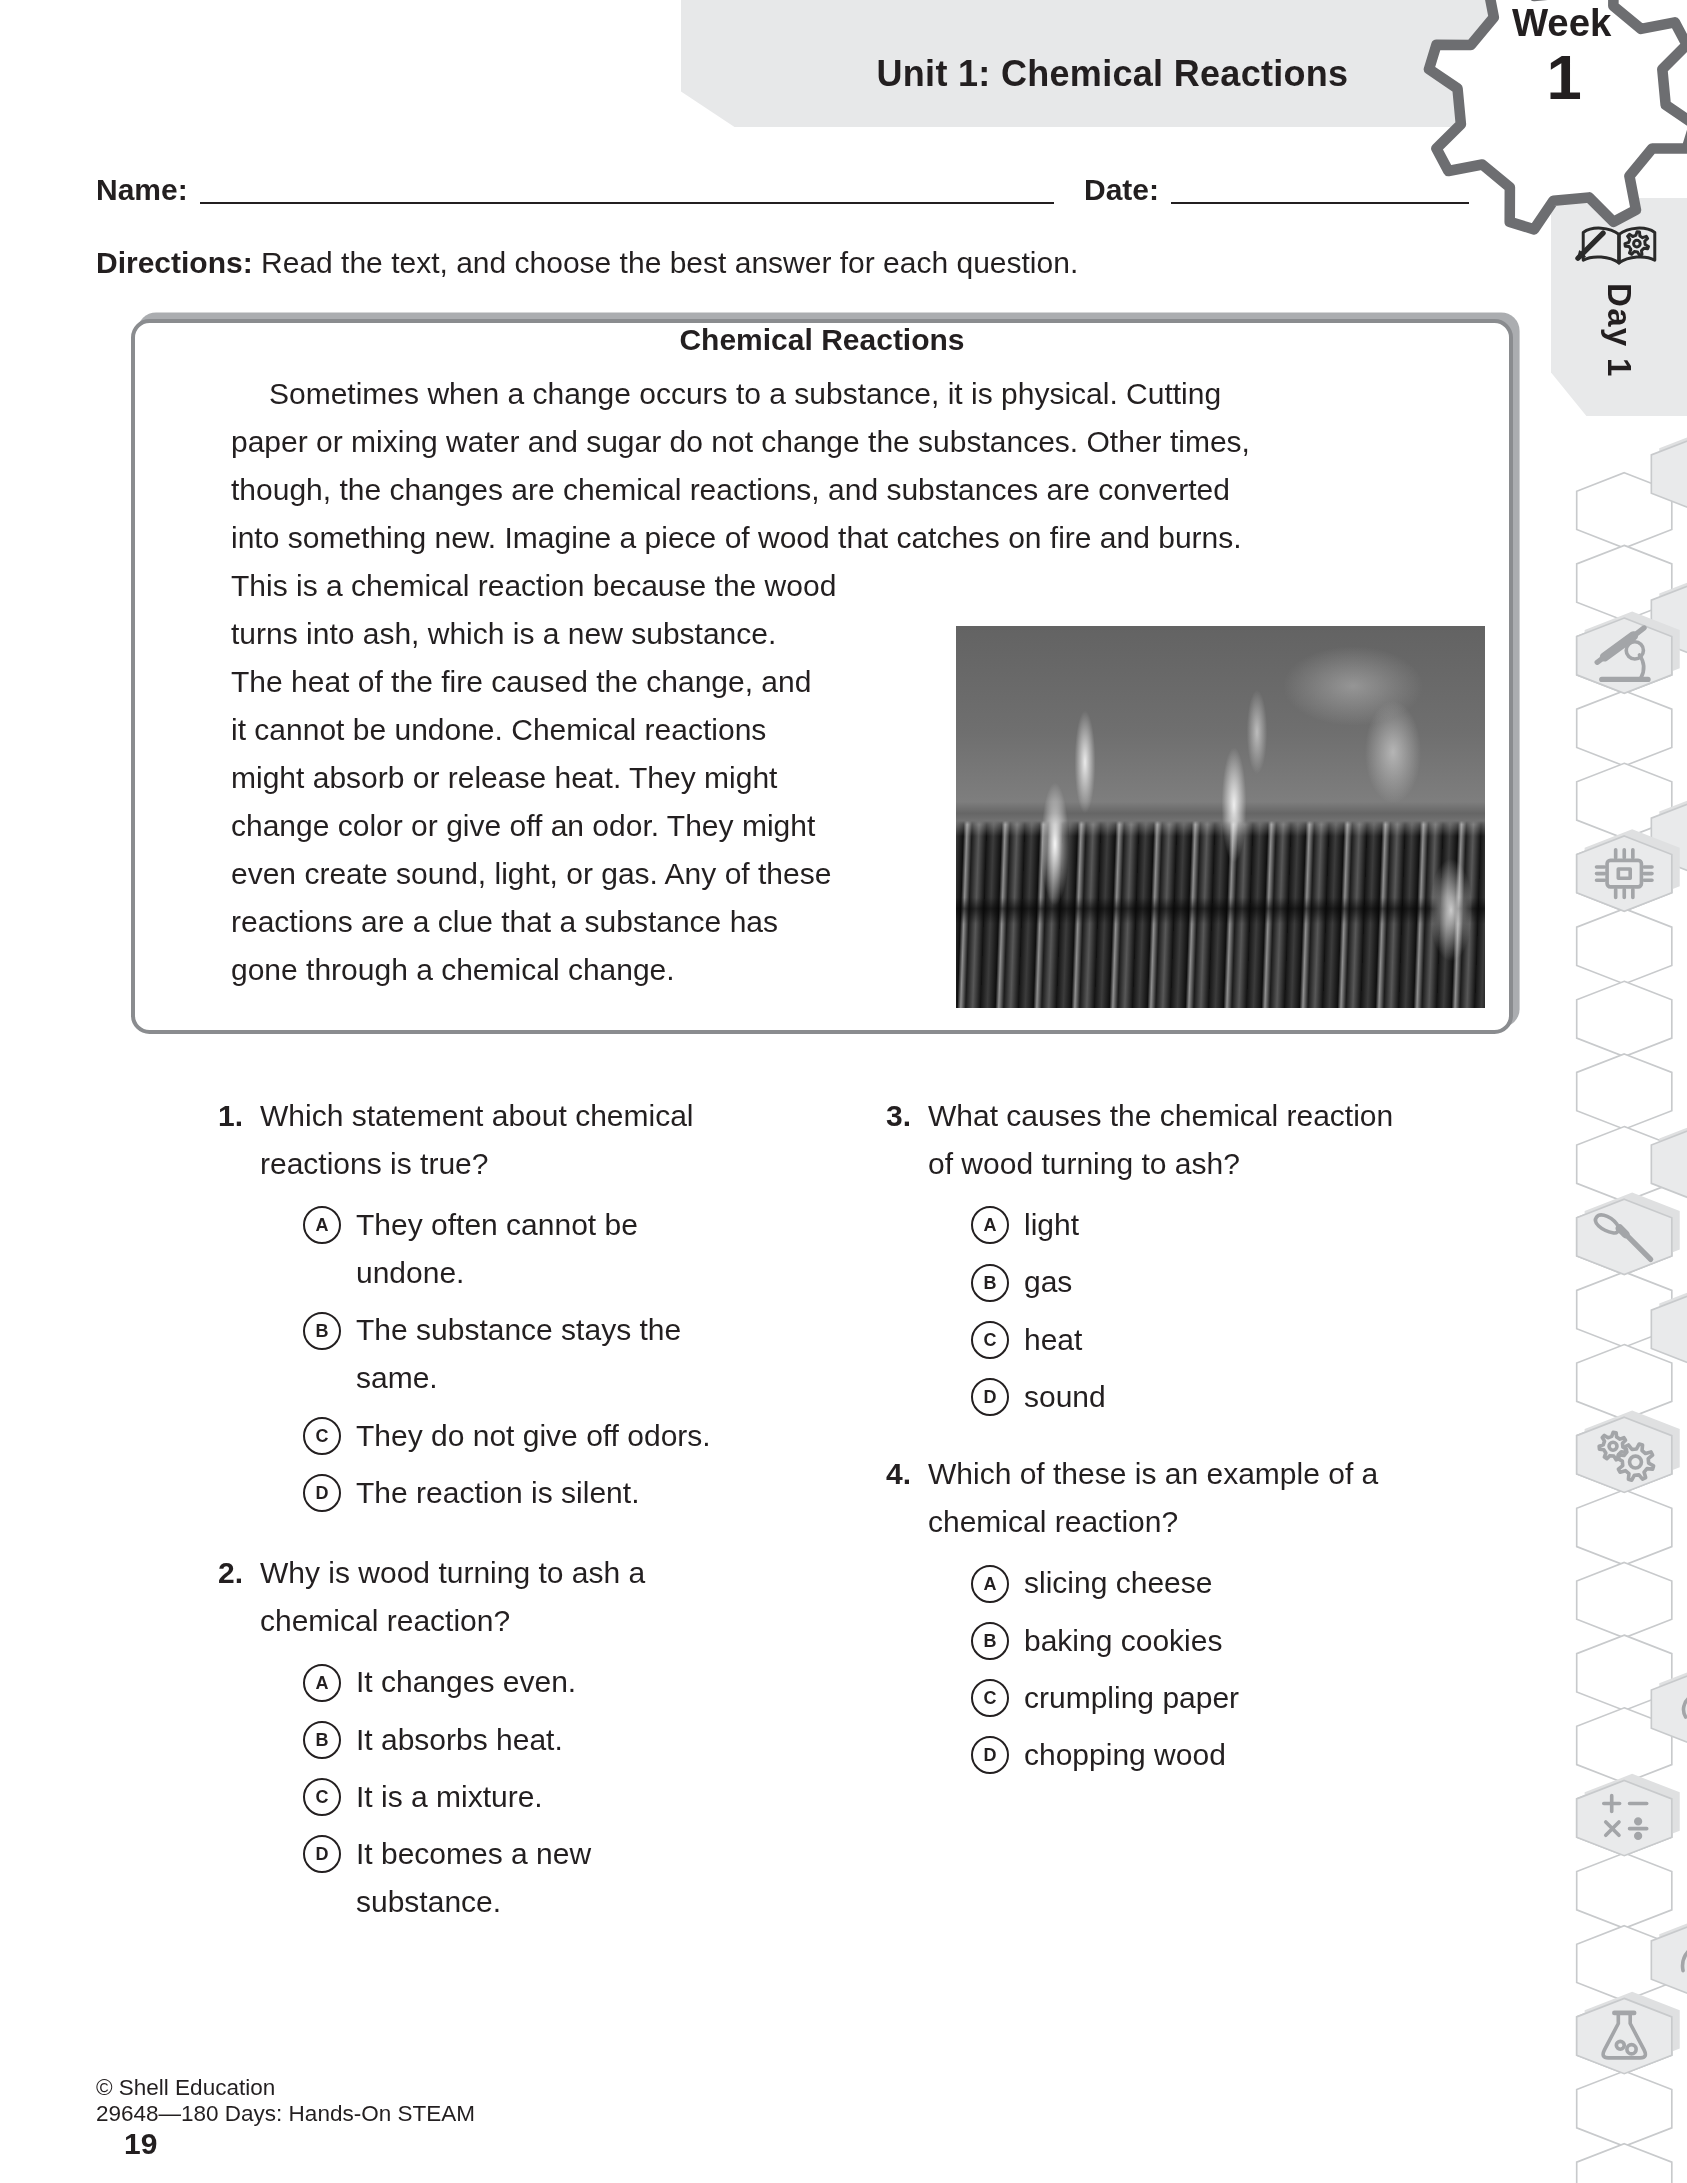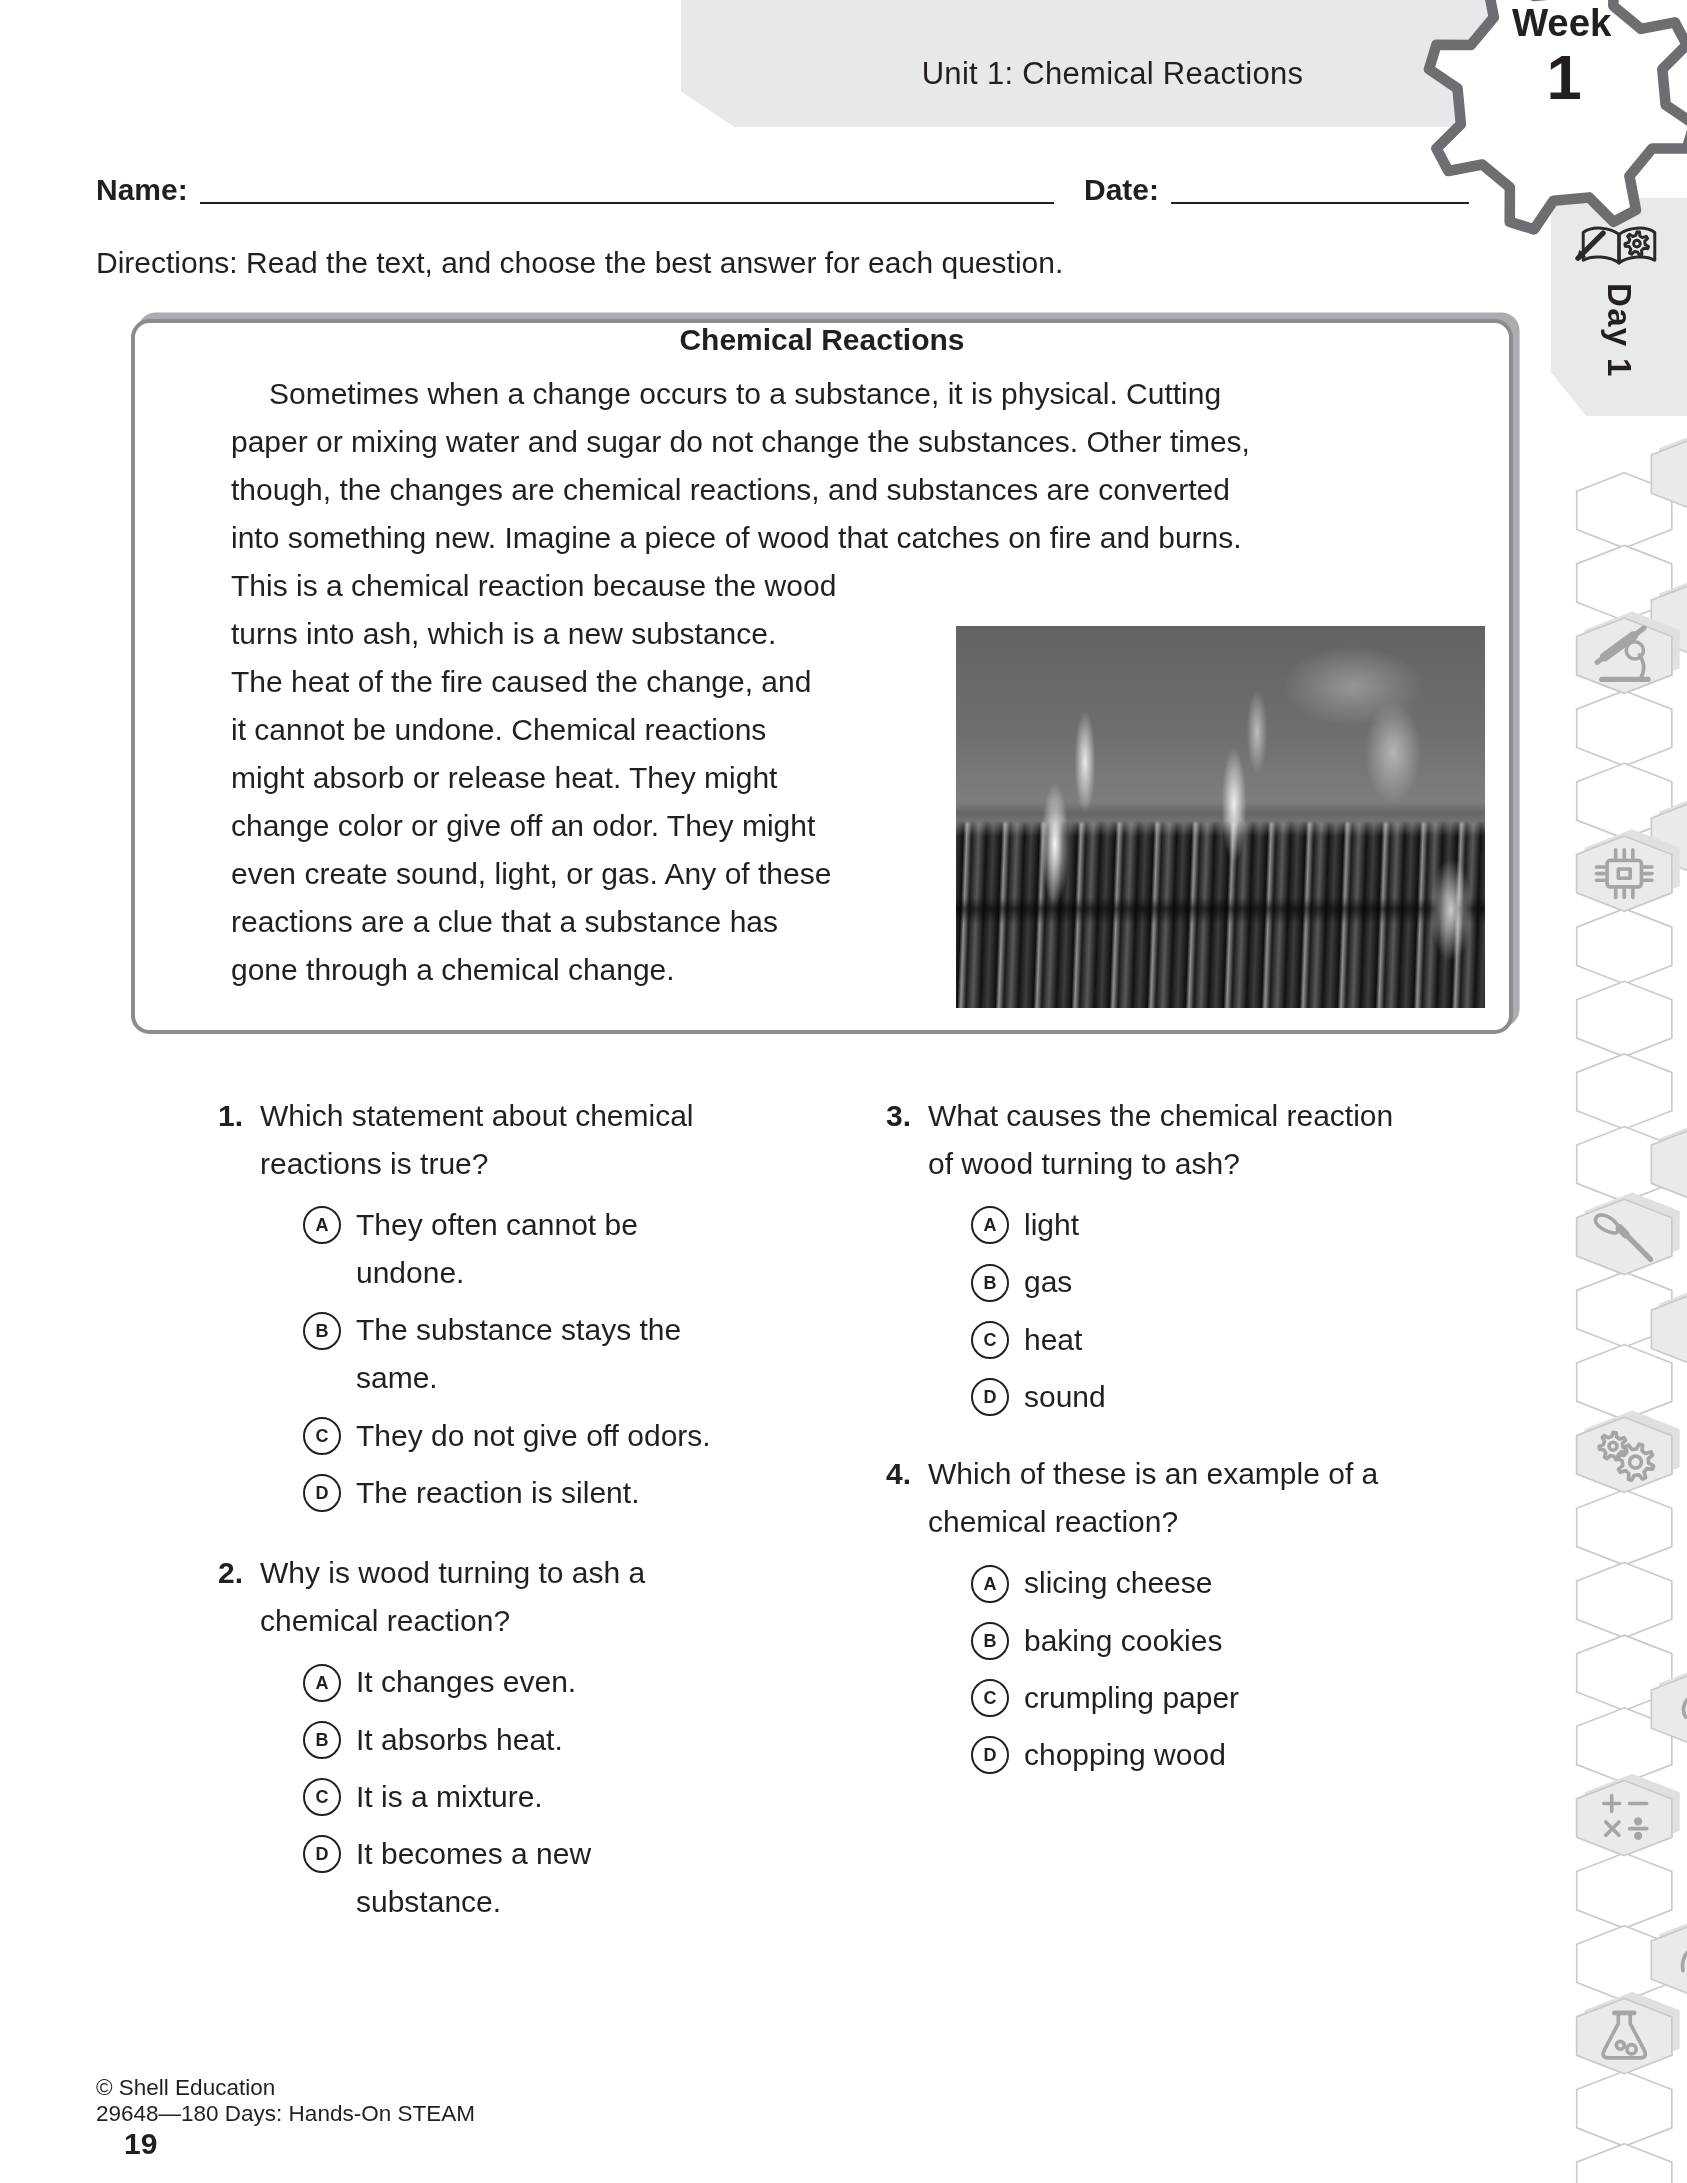--- a/index.html
+++ b/index.html
@@ -2,39 +2,39 @@
 <html style="font-size:10.6px"><head>
 <meta charset="utf-8">
 <style>
   html,body{margin:0;padding:0;background:#fff;}
   .page{position:relative;width:1687px;height:2183px;background:#fff;overflow:hidden;
         font-family:"Liberation Sans",sans-serif;color:#231f20;}
   
   .banner{position:absolute;left:681px;top:0;width:863px;height:127px;background:#e7e8e9;
           clip-path:polygon(0 0,100% 0,100% 100%,6.2% 100%,0 72%);
           display:flex;align-items:center;justify-content:center;}
-  .banner .title{font-size:31px;font-weight:normal;padding-top:20px;letter-spacing:0.3px;}
+  .banner .title{font-size:36px;font-weight:bold;padding-top:20px;letter-spacing:0.3px;}
   .week-badge{position:absolute;left:1383px;top:-52px;width:344px;height:304px;z-index:3;}
   .week-badge path{fill:#ffffff;stroke:#6d6e71;stroke-width:16px;stroke-linejoin:round;}
   .week-badge text{fill:#231f20;font-weight:bold;font-family:"Liberation Sans",sans-serif;}
   
   .day-tab{position:absolute;right:0;top:198px;width:136px;height:218px;background:#e8e9ea;z-index:2;
            clip-path:polygon(0 0,100% 0,100% 100%,26% 100%,0 80%);
            display:flex;flex-direction:column;align-items:center;}
   .day-tab svg{margin-top:14.6px;}
   .day-tab .ink-stroke{fill:none;stroke:#2a2a2a;stroke-width:4.5px;stroke-linecap:round;stroke-linejoin:round;}
   .day-label{writing-mode:vertical-rl;font-size:33px;font-weight:bold;margin-top:6.6px;letter-spacing:1.3px;}
   .hex-strip{position:absolute;left:1545px;top:370px;width:142px;height:1813px;z-index:1;}
   
   .name-row{position:absolute;left:96px;right:218px;top:173px;display:flex;align-items:flex-end;font-size:30px;font-weight:bold;}
   .write-line{display:inline-block;border-bottom:2.3px solid #231f20;height:28px;}
   .line-name{flex:1;margin:0 30px 2.6px 12px;}
   .line-date{width:298px;margin:0 0 2.6px 12px;}
   .directions{position:absolute;left:96px;top:246px;width:1356px;font-size:30px;}
-  .directions b{font-weight:normal;}
+  .directions b{font-weight:bold;}
   
   .passage-box{position:absolute;left:131px;top:319px;width:1374px;height:707px;
                border:4px solid #8a8c8f;border-radius:18.5px;background:#fff;
                box-shadow:6.6px -6.6px 0 #abadb0;}
   .passage-title{text-align:center;font-size:30px;font-weight:bold;}
   .passage-text{margin:13.2px 46px 0 96px;font-size:30px;line-height:48px;}
   .p-part{white-space:pre-line;}
   .p1{text-indent:38px;}
   .p2{width:761px;}
   .fire-photo{position:absolute;left:821px;top:303px;width:529px;height:382px;background-color:#6e6e6e;

